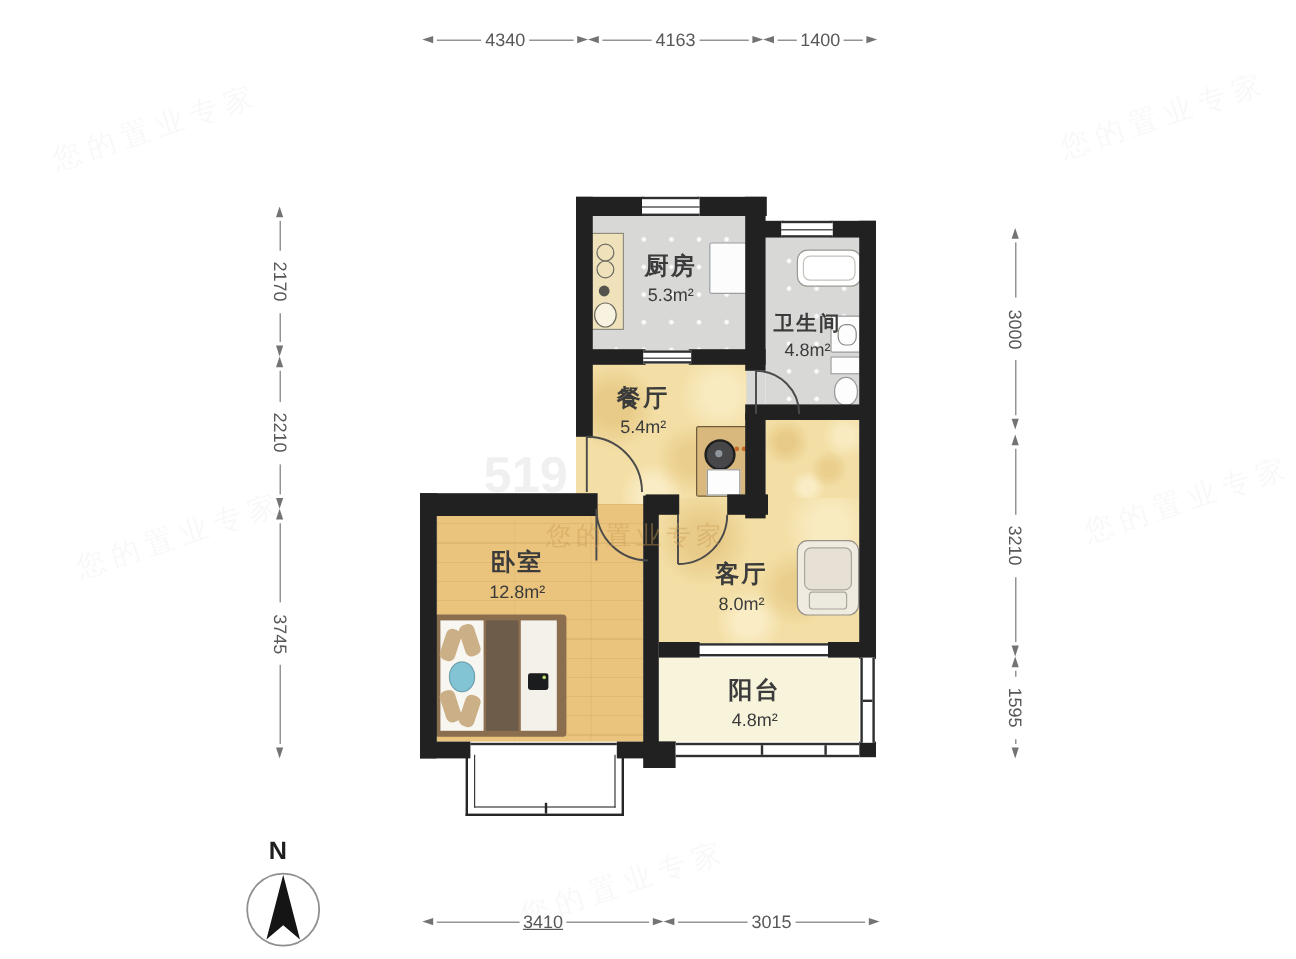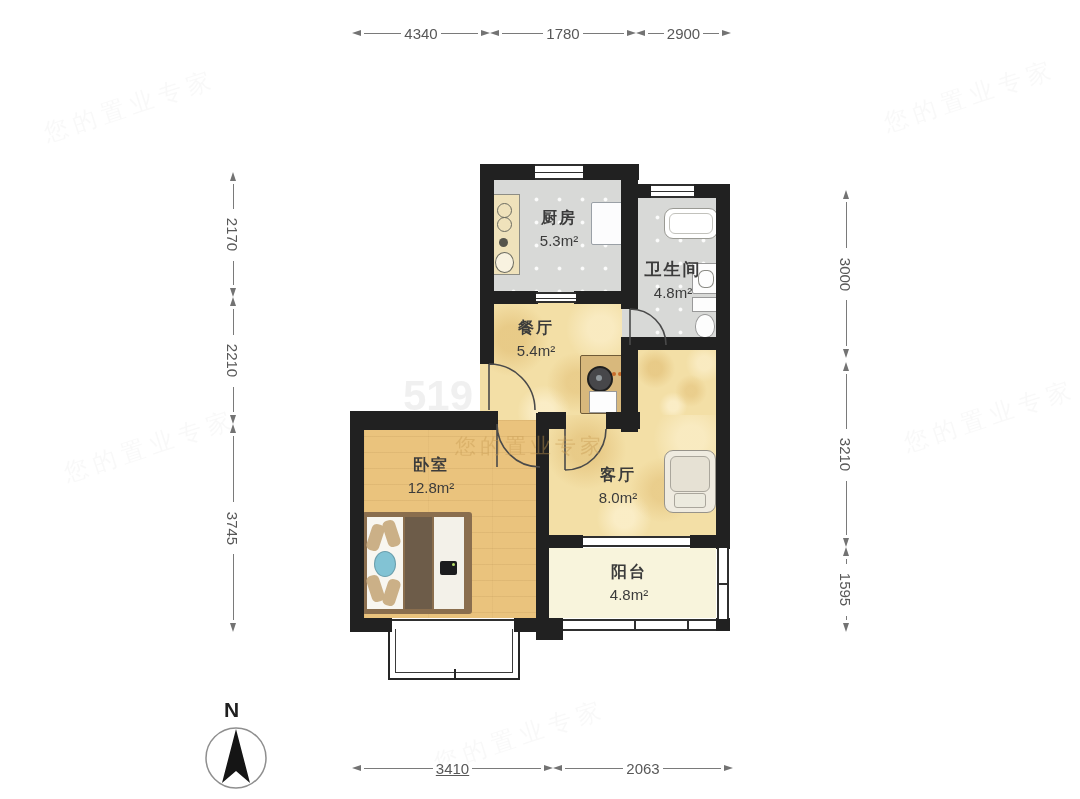--- a/index.html
+++ b/index.html
@@ -33,21 +33,21 @@
   .sill{position:absolute;background:#fff;border-top:2px solid #2f2f2f;border-bottom:2px solid #2f2f2f;z-index:4;box-sizing:border-box;}
   .bay{position:absolute;background:#fff;border:2px solid #262626;border-top:none;z-index:4;box-sizing:border-box;}
   .bay .inner{position:absolute;left:5px;right:5px;top:0;bottom:5px;border:1.5px solid #3a3a3a;border-top:none;}
   .bay .tick{position:absolute;left:50%;bottom:0;width:2px;height:9px;background:#262626;}
   
   .furn{position:absolute;z-index:3;box-sizing:border-box;}
   
   #arcs{position:absolute;left:0;top:0;z-index:7;pointer-events:none;}
   
   .rlabel{position:absolute;transform:translateX(-50%);text-align:center;color:#3b3b3b;z-index:9;white-space:nowrap;}
-  .rlabel .nm{font-size:16px;font-weight:600;letter-spacing:2px;}
+  .rlabel .nm{font-size:20px;font-weight:600;letter-spacing:2px;}
   .rlabel .ar{font-size:15px;margin-top:3px;font-weight:400;letter-spacing:0;}
   
   .dimh{position:absolute;display:flex;align-items:center;gap:3px;color:#585858;font-size:15px;z-index:9;height:16px;}
   .dimv{position:absolute;display:flex;flex-direction:column;align-items:center;gap:3px;color:#585858;font-size:15px;z-index:9;width:16px;}
   .ln{background:#7a7a7a;}
   .dimh .ln{flex:1;height:1px;}
   .dimv .ln{flex:1;width:1px;}
   .ah{width:0;height:0;border-style:solid;flex:none;}
   .a-left {border-width:3.5px 9px 3.5px 0;border-color:transparent #737373 transparent transparent;}
   .a-right{border-width:3.5px 0 3.5px 9px;border-color:transparent transparent transparent #737373;}
@@ -210,28 +210,28 @@
   <div class="dimh" style="left:352px;top:25px;width:138px;">
     <span class="ah a-left"></span>
       <span class="ln"></span>
       <span>4340</span>
       <span class="ln"></span>
       <span class="ah a-right"></span>
   </div>
   <div class="dimh" style="left:490px;top:25px;width:146px;">
     <span class="ah a-left"></span>
       <span class="ln"></span>
-      <span>1780</span>
+      <span>4163</span>
       <span class="ln"></span>
       <span class="ah a-right"></span>
   </div>
   <div class="dimh" style="left:636px;top:25px;width:95px;">
     <span class="ah a-left"></span>
       <span class="ln"></span>
-      <span>2900</span>
+      <span>1400</span>
       <span class="ln"></span>
       <span class="ah a-right"></span>
   </div>
 
   <div class="dimv" style="left:225px;top:172px;height:125px;">
     <span class="ah a-up"></span>
       <span class="ln"></span>
       <span class="vlb">
         <span>2170</span>
       </span>
@@ -288,21 +288,21 @@
   <div class="dimh" style="left:352px;top:760px;width:201px;text-decoration:underline;">
     <span class="ah a-left"></span>
       <span class="ln"></span>
       <span>3410</span>
       <span class="ln"></span>
       <span class="ah a-right"></span>
   </div>
   <div class="dimh" style="left:553px;top:760px;width:180px;">
     <span class="ah a-left"></span>
       <span class="ln"></span>
-      <span>2063</span>
+      <span>3015</span>
       <span class="ln"></span>
       <span class="ah a-right"></span>
   </div>
 
   <div id="compass-n">N</div>
   <svg class="abs" style="left:201px;top:722px;z-index:9;" width="70" height="70" viewBox="0 0 70 70">
     <circle cx="35" cy="36" r="30" fill="none" stroke="#8f8f8f" stroke-width="1.5"></circle>
     <path d="M35,7 L49,61 L35,49 L21,61 Z" fill="#151515"></path>
   </svg>
 

